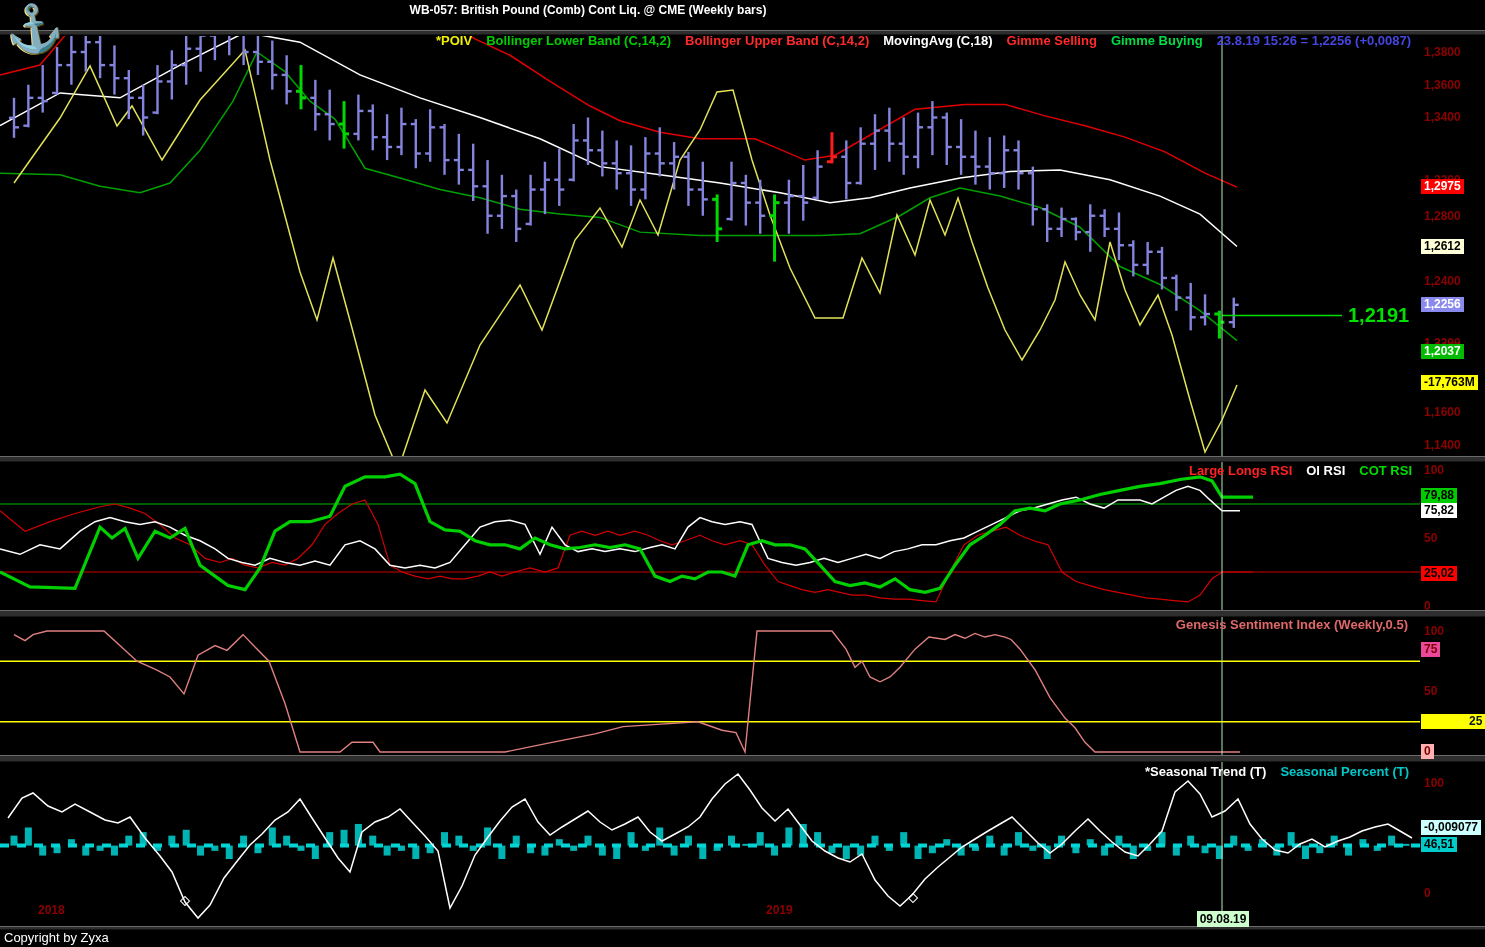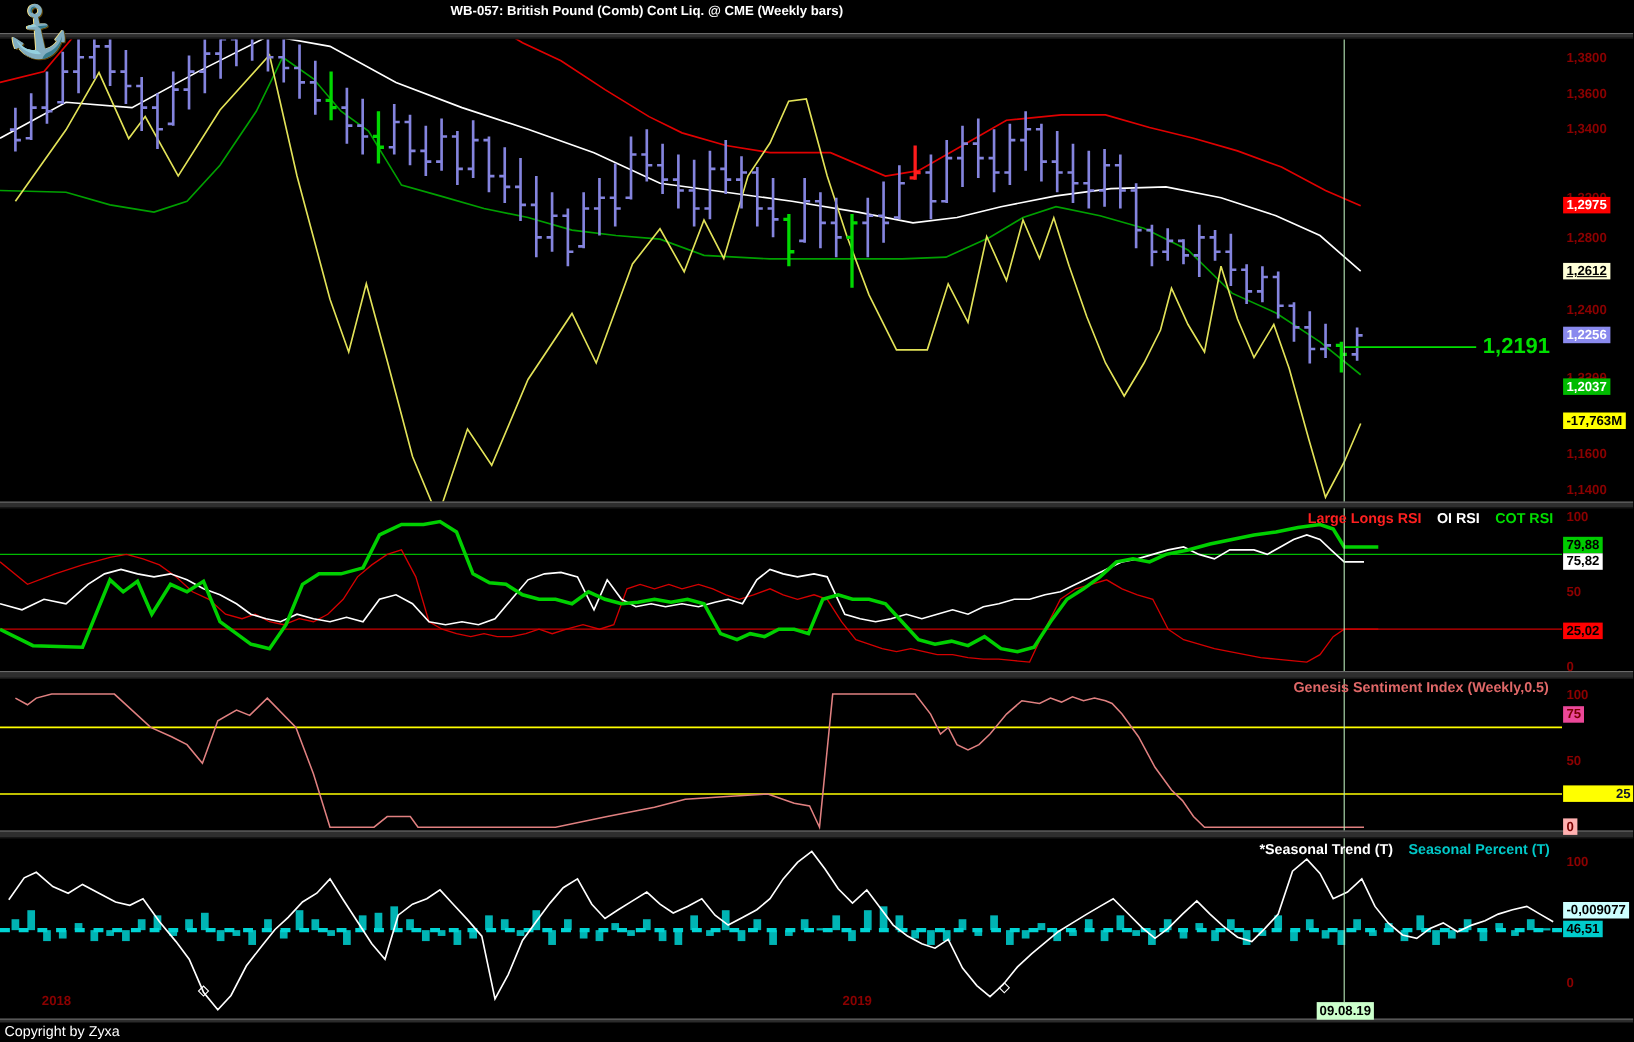--- a/index.html
+++ b/index.html
@@ -438,20 +438,29 @@
   <div class="hdr-line" id="hdr-title">WB-057:  British Pound (Comb) Cont Liq. @ CME  (Weekly bars)</div>
 
   <div class="divider" style="top:30px;height:5px;"></div>
   <div class="divider" style="top:456px;height:6px;"></div>
   <div class="divider" style="top:610px;height:7px;"></div>
   <div class="divider" style="top:755px;height:7px;"></div>
   <div class="divider" style="top:926px;height:4px;"></div>
 
   <div id="logo">⚓</div>
 
+  <div id="legend-row">
+      <span style="color: rgb(240, 240, 0);">*POIV</span>
+      <span style="color: rgb(0, 204, 0);">Bollinger Lower Band (C,14,2)</span>
+      <span style="color: rgb(255, 42, 42);">Bollinger Upper Band (C,14,2)</span>
+      <span style="color: rgb(255, 255, 255);">MovingAvg (C,18)</span>
+      <span style="color: rgb(255, 42, 42);">Gimme Selling</span>
+      <span style="color: rgb(0, 221, 68);">Gimme Buying</span>
+      <span style="color: rgb(70, 70, 224);">23.8.19 15:26 = 1,2256 (+0,0087)</span>
+    </div>
 
   <div id="rsi-legend" class="panel-legend">
     <span style="color:#ff2020;">Large Longs RSI</span>
     <span style="color:#ffffff;">OI RSI</span>
     <span style="color:#00dd00;">COT RSI</span>
   </div>
 
   <div id="sent-legend" class="panel-legend">
     <span style="color:#e06868;">Genesis Sentiment Index (Weekly,0.5)</span>
   </div>
@@ -466,21 +475,21 @@
       <div class="tick" style="top: 78px;">1,3600</div>
       <div class="tick" style="top: 110px;">1,3400</div>
       <div class="tick" style="top: 143px; margin-top: 30px;">1,3200</div>
       <div class="tick" style="top: 209px;">1,2800</div>
       <div class="tick" style="top: 274px;">1,2400</div>
       <div class="tick" style="top: 307px; margin-top: 29px;">1,2200</div>
       <div class="tick" style="top: 340px;">1,2000</div>
       <div class="tick" style="top: 405px;">1,1600</div>
       <div class="tick" style="top: 438px;">1,1400</div>
       <div class="badge" style="top: 179px; background: rgb(255, 0, 0); color: rgb(255, 255, 255);">1,2975</div>
-      <div class="badge" style="top: 239px; background: rgb(255, 255, 216); color: rgb(0, 0, 0); text-decoration: underline;">1,2612</div>
+      <div class="badge" style="top: 239px; background: rgb(255, 255, 216); color: rgb(0, 0, 0);">1,2612</div>
       <div class="badge" style="top: 297px; background: rgb(138, 138, 238); color: rgb(255, 255, 255);">1,2256</div>
       <div class="badge" style="top: 344px; background: rgb(0, 187, 0); color: rgb(255, 255, 255);">1,2037</div>
       <div class="badge" style="top: 375px; background: rgb(255, 255, 0); color: rgb(0, 0, 0);">-17,763M</div>
       <div class="tick" style="top: 463px;">100</div>
       <div class="tick" style="top: 531px;">50</div>
       <div class="tick" style="top: 599px;">0</div>
       <div class="badge" style="top: 488px; background: rgb(0, 204, 0); color: rgb(0, 0, 0);">79,88</div>
       <div class="badge" style="top: 503px; background: rgb(255, 255, 255); color: rgb(0, 0, 0);">75,82</div>
       <div class="badge" style="top: 566px; background: rgb(255, 0, 0); color: rgb(0, 0, 0);">25,02</div>
       <div class="tick" style="top: 624px;">100</div>

